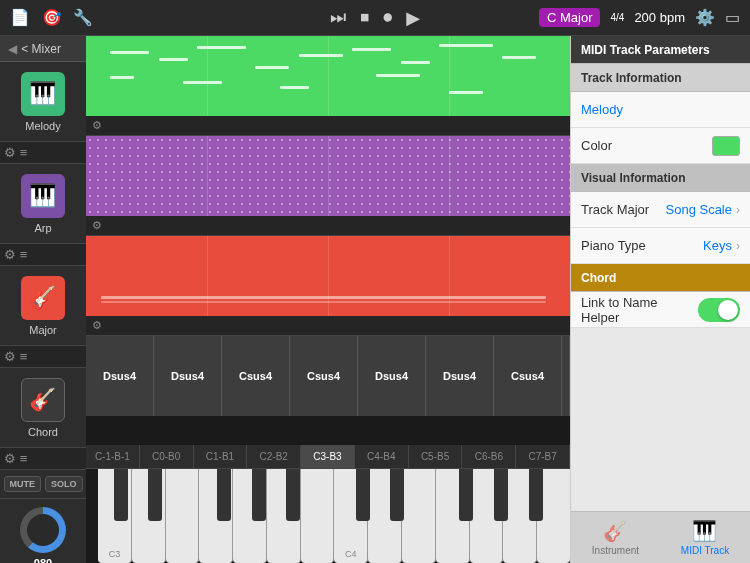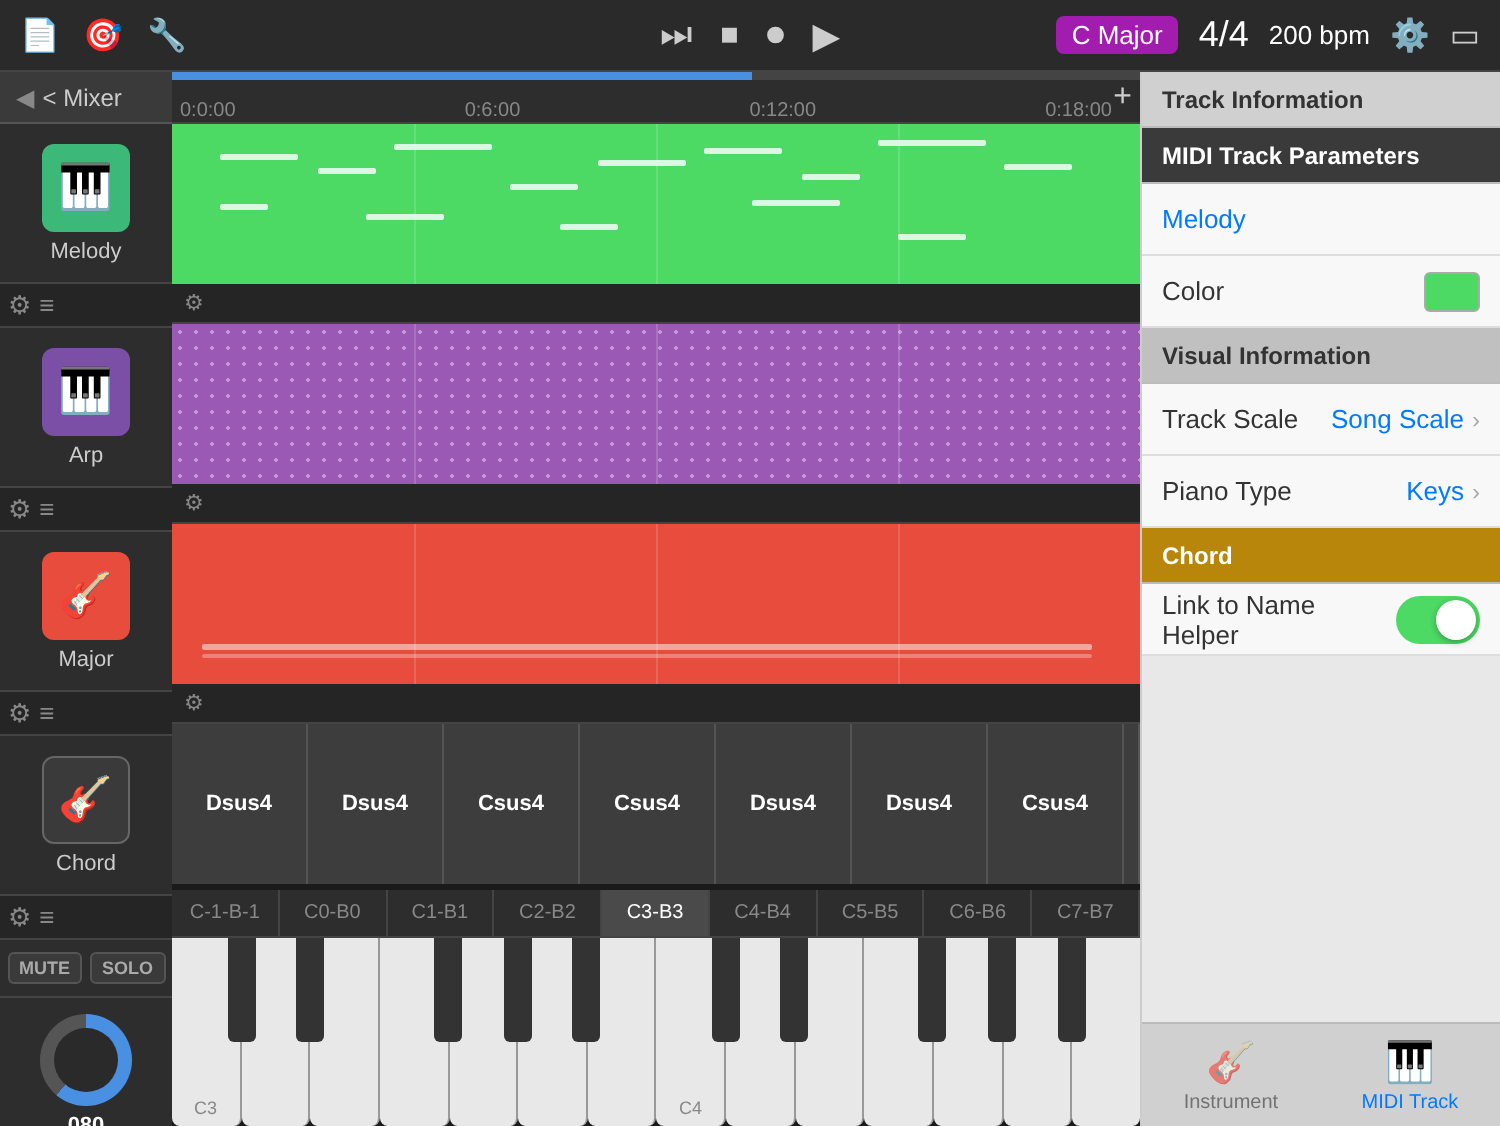--- a/index.html
+++ b/index.html
@@ -28,21 +28,21 @@
     .toolbar-right { display: flex; align-items: center; gap: 10px; flex: 1; justify-content: flex-end; }
     .toolbar-icon { color: #ccc; font-size: 16px; cursor: pointer; }
     .toolbar-btn { color: #ccc; font-size: 18px; cursor: pointer; }
     .key-display {
       background: #a21caf;
       border-radius: 4px;
       padding: 2px 8px;
       font-size: 13px;
       color: #fff;
     }
-    .time-sig { font-size: 18px; color: #fff; }
+    .time-sig { font-size: 10px; color: #fff; }
     .bpm { font-size: 13px; color: #fff; }
 
     
     .main-layout {
       display: flex;
       height: calc(563px - 36px);
     }
 
     
     .left-sidebar {
@@ -527,32 +527,20 @@
           </div>
         </div>
         <div class="velocity-value">080</div>
 
       </div>
     </div>
   </div>
 
   <div class="center-content">
 
-    <div class="timeline-header">
-      <div class="timeline-bar">
-        <div class="timeline-progress"></div>
-      </div>
-      <div class="timeline-markers">
-        <span class="timeline-marker">0:0:00</span>
-        <span class="timeline-marker">0:6:00</span>
-        <span class="timeline-marker">0:12:00</span>
-        <span class="timeline-marker">0:18:00</span>
-      </div>
-      <div class="timeline-add">+</div>
-    </div>
 
     <div class="tracks-area" style="flex:1; overflow:hidden;">
 
       <div class="track-row">
         <div class="track-segment melody-color" style="height:80px; flex:1; position:relative;">
           <div class="notes-container">
 
             <div class="note-bar" style="top:15px; left:5%; width:8%;"></div>
             <div class="note-bar" style="top:22px; left:15%; width:6%;"></div>
             <div class="note-bar" style="top:10px; left:23%; width:10%;"></div>
@@ -631,21 +619,21 @@
         <div class="octave-btn active">C3-B3</div>
         <div class="octave-btn">C4-B4</div>
         <div class="octave-btn">C5-B5</div>
         <div class="octave-btn">C6-B6</div>
         <div class="octave-btn">C7-B7</div>
       </div>
 
       <div class="piano-keys" style="position:relative; flex:1;">
 
         <div style="display:flex; width:100%; height:100%; position:relative;">
-          <div class="white-key" style="position:relative;">
+          <div class="white-key" style="position:relative;margin-left:12px;">
             <span class="key-note-label">C3</span>
           </div>
           <div class="white-key"></div>
           <div class="white-key"></div>
           <div class="white-key"></div>
           <div class="white-key"></div>
           <div class="white-key"></div>
           <div class="white-key"></div>
           <div class="white-key" style="position:relative;">
             <span class="key-note-label">C4</span>
@@ -695,43 +683,43 @@
             <div style="position:absolute; right:-7px; top:0; width:14px; height:100%; background:#333; border-radius:0 0 3px 3px; z-index:2; pointer-events:auto; cursor:pointer;"></div>
           </div>
           <div style="flex:1; position:relative;"></div>
         </div>
       </div>
     </div>
   </div>
 
   <div class="right-panel">
 
+    <div class="panel-section-header" style="background:#3a3a3a; color:#fff;">
+      <span>MIDI Track Parameters</span>
+    </div>
+
     <div class="panel-section-header">
       <span>Track Information</span>
-    </div>
-
-    <div class="panel-section-header" style="background:#3a3a3a; color:#fff;">
-      <span>MIDI Track Parameters</span>
     </div>
 
     <div class="panel-row">
       <span class="panel-row-value">Melody</span>
     </div>
 
     <div class="panel-row">
       <span class="panel-row-label">Color</span>
       <div class="color-swatch"></div>
     </div>
 
     <div class="panel-section-header visual">
       <span>Visual Information</span>
     </div>
 
     <div class="panel-row">
-      <span class="panel-row-label">Track Scale</span>
+      <span class="panel-row-label">Track Major</span>
       <span class="panel-row-value">
         <span>Song Scale</span>
         <span class="chevron">›</span>
       </span>
     </div>
 
     <div class="panel-row">
       <span class="panel-row-label">Piano Type</span>
       <span class="panel-row-value">
         <span>Keys</span>

